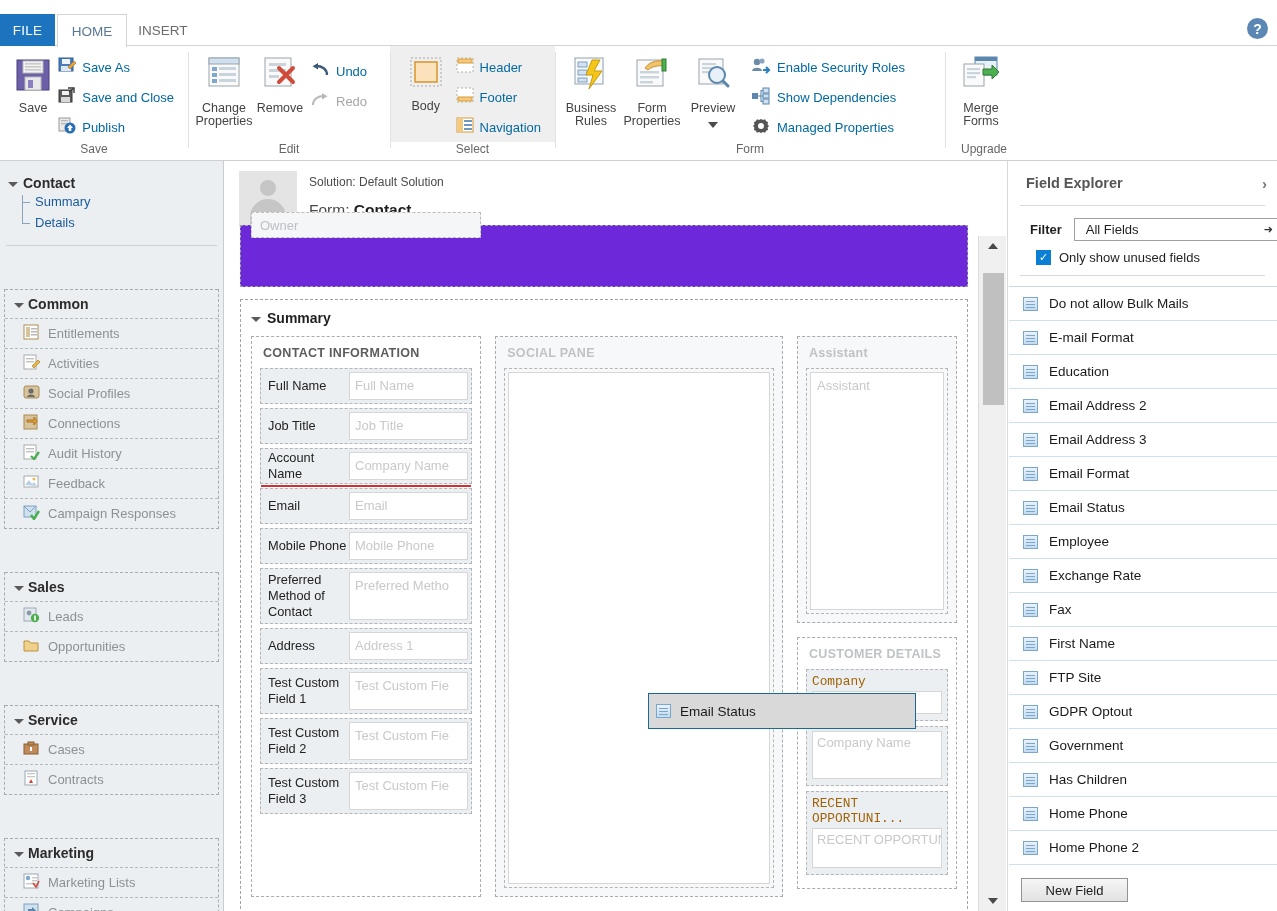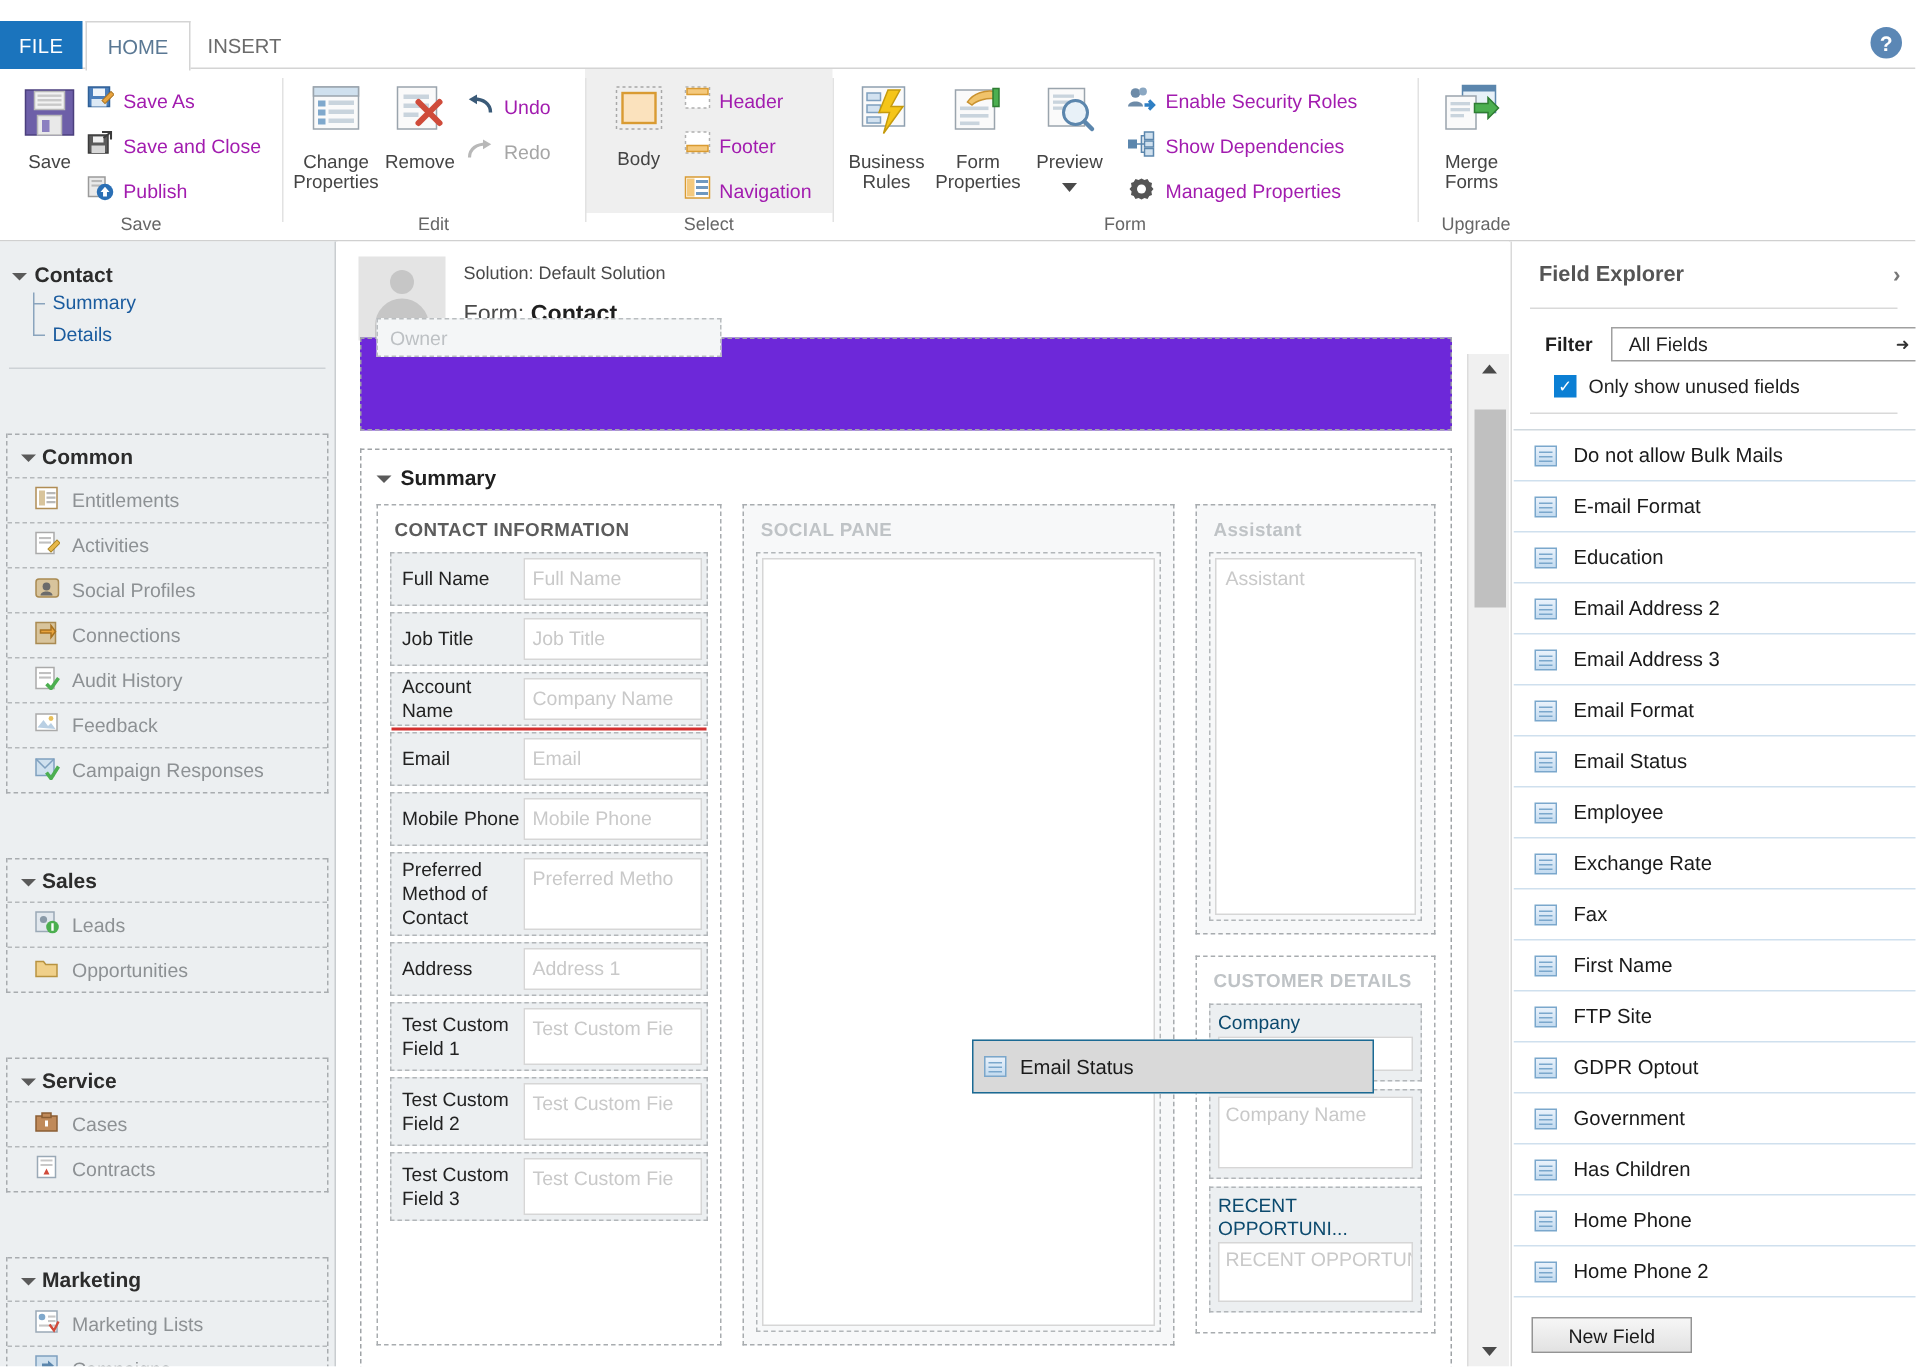--- a/index.html
+++ b/index.html
@@ -58,21 +58,21 @@
     background: #e2e2e2;
   }
 
   .big-btn {
     display: flex; flex-direction: column; align-items: center;
     width: 56px; padding-top: 3px; cursor: pointer; text-align: center;
   }
   .big-btn .lbl { font-size: 12.5px; color: #444; margin-top: 4px; line-height: 13px; }
   .small-btn {
     display: flex; align-items: center; gap: 6px; height: 30px;
-    padding: 0 6px 0 2px; cursor: pointer; font-size: 13px; color: #a21caf;
+    padding: 0 6px 0 2px; cursor: pointer; font-size: 13px; color: #0369a1;
     white-space: nowrap;
   }
   .small-col { display: flex; flex-direction: column; }
   .icon { display: inline-block; flex: none; }
 
   .grp-save .rgroup-body { padding-left: 10px; }
   .grp-save { width: 188px; }
   .grp-edit { width: 202px; }
   .grp-select { width: 165px; }
   .grp-form { width: 390px; }
@@ -165,21 +165,21 @@
   .sp-inner { border:1px dashed #b2b6b9; padding:3px; height: 520px; }
   .sp-box { border:1px solid #d6d6d6; background:#fff; height:100%; }
 
   
   .col-as { width: 160px; }
   .as-block { border:1px dashed #a8acaf; background:#f7f8f9; padding: 7px 8px 8px 8px; margin-bottom:14px;}
   .as-inner { border:1px dashed #b2b6b9; padding:3px; }
   .as-box { border:1px solid #d6d6d6; background:#fff; height:238px; color:#c9c9c9; font-size:13px; padding:5px 0 0 6px;}
   .cd-block { border:1px dashed #a8acaf; background:#fff; padding: 7px 8px 8px 8px; }
   .cd-fld { border:1px dashed #b2b6b9; background:#eceff1; padding:4px 5px 6px 5px; margin-bottom:5px; }
-  .cd-lbl { font-size:12.8px; color:#0c4a6e; padding-bottom:2px; }
+  .cd-lbl { font-size:12.8px; color:#a16207; padding-bottom:2px;font-family:Liberation Mono, monospace; }
   .cd-inp { border:1px solid #d6d6d6; background:#fff; color:#c9c9c9; font-size:13px; padding:3px 4px; overflow:hidden; white-space:nowrap;}
   .cd-inp.h3 { height:48px; }
   .cd-inp.h4 { height:40px; }
 
   
   .drag-ghost {
     position:absolute; left:423px; top:532px; width:268px; height:36px;
     background:#d9d9d9; border:1px solid #1b6a94; display:flex; align-items:center;
     gap:9px; padding-left:7px; z-index: 50; font-size:13.5px; color:#1a1a1a;
   }

